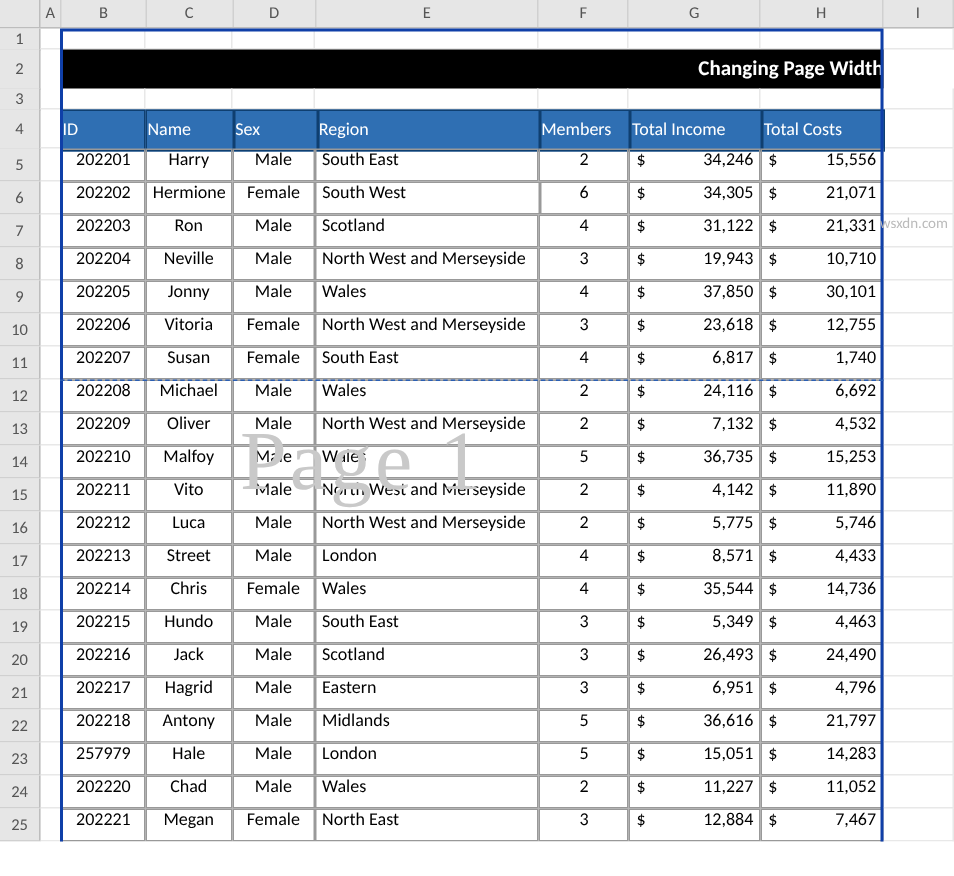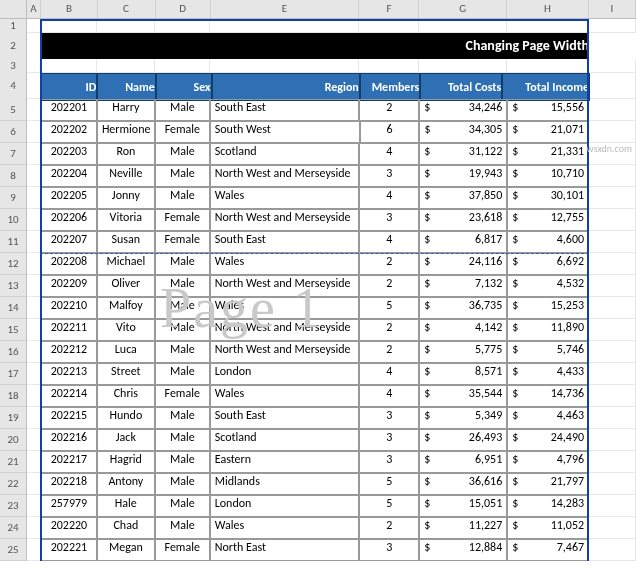--- a/index.html
+++ b/index.html
@@ -75,22 +75,22 @@
     text-align: right;
     height: 26px;
     line-height: 26px;
   }
   .title-row { height: 26px; }
   .title-row .rh { height: 26px; line-height: 26px; }
 
   .header-cell {
     background: #2f6fb3;
     color: #fff;
-    font-weight: bold;
-    text-align: right;
+    font-weight: normal;
+    text-align: left;
     border: 1px solid #0f3f70;
     height: 26px;
     line-height: 26px;
   }
   .header-row { height: 26px; }
   .header-row .rh { height: 26px; line-height: 26px; }
 
   .data-cell {
     border: 1px solid #999;
     padding: 0 4px;
@@ -190,22 +190,22 @@
   </div>
 
   <div class="row header-row">
     <div class="rh">4</div>
     <div class="c wA"></div>
     <div class="header-cell wB">ID</div>
     <div class="header-cell wC">Name</div>
     <div class="header-cell wD">Sex</div>
     <div class="header-cell wE">Region</div>
     <div class="header-cell wF">Members</div>
+    <div class="header-cell wG">Total Income</div>
     <div class="header-cell wH">Total Costs</div>
-    <div class="header-cell wG">Total Income</div>
     <div class="c wI"></div>
   </div>
 
   <div id="data-rows">
       <div class="row">
         <div class="rh">5</div>
         <div class="c wA"></div>
         <div class="data-cell wB tc">202201</div>
         <div class="data-cell wC tc">Harry</div>
         <div class="data-cell wD tc">Male</div>
@@ -318,21 +318,21 @@
         <div class="data-cell wC tc">Susan</div>
         <div class="data-cell wD tc">Female</div>
         <div class="data-cell wE tl">South East</div>
         <div class="data-cell wF tc">4</div>
         <div class="data-cell wG money">
           <span class="s">$</span>
           <span class="v">6,817</span>
         </div>
         <div class="data-cell wH money">
           <span class="s">$</span>
-          <span class="v">4,600</span>
+          <span class="v">1,740</span>
         </div>
         <div class="c wI"></div>
       </div>
       <div class="row">
         <div class="rh">12</div>
         <div class="c wA"></div>
         <div class="data-cell wB tc">202208</div>
         <div class="data-cell wC tc">Michael</div>
         <div class="data-cell wD tc">Male</div>
         <div class="data-cell wE tl">Wales</div>

